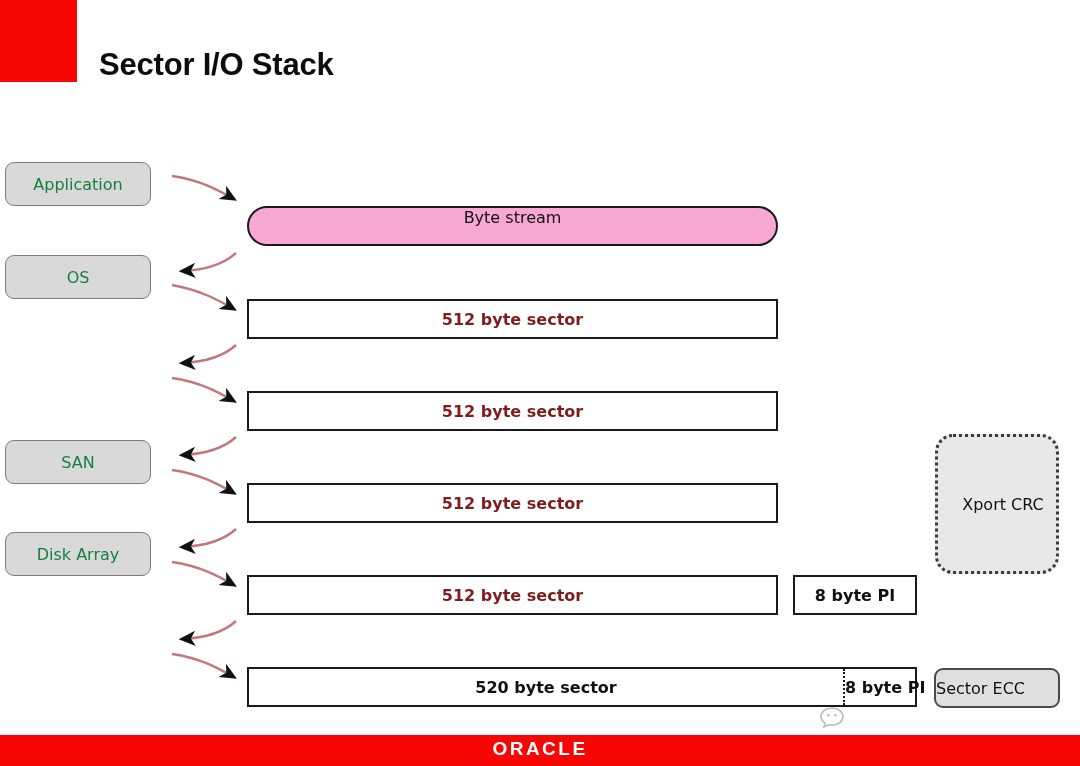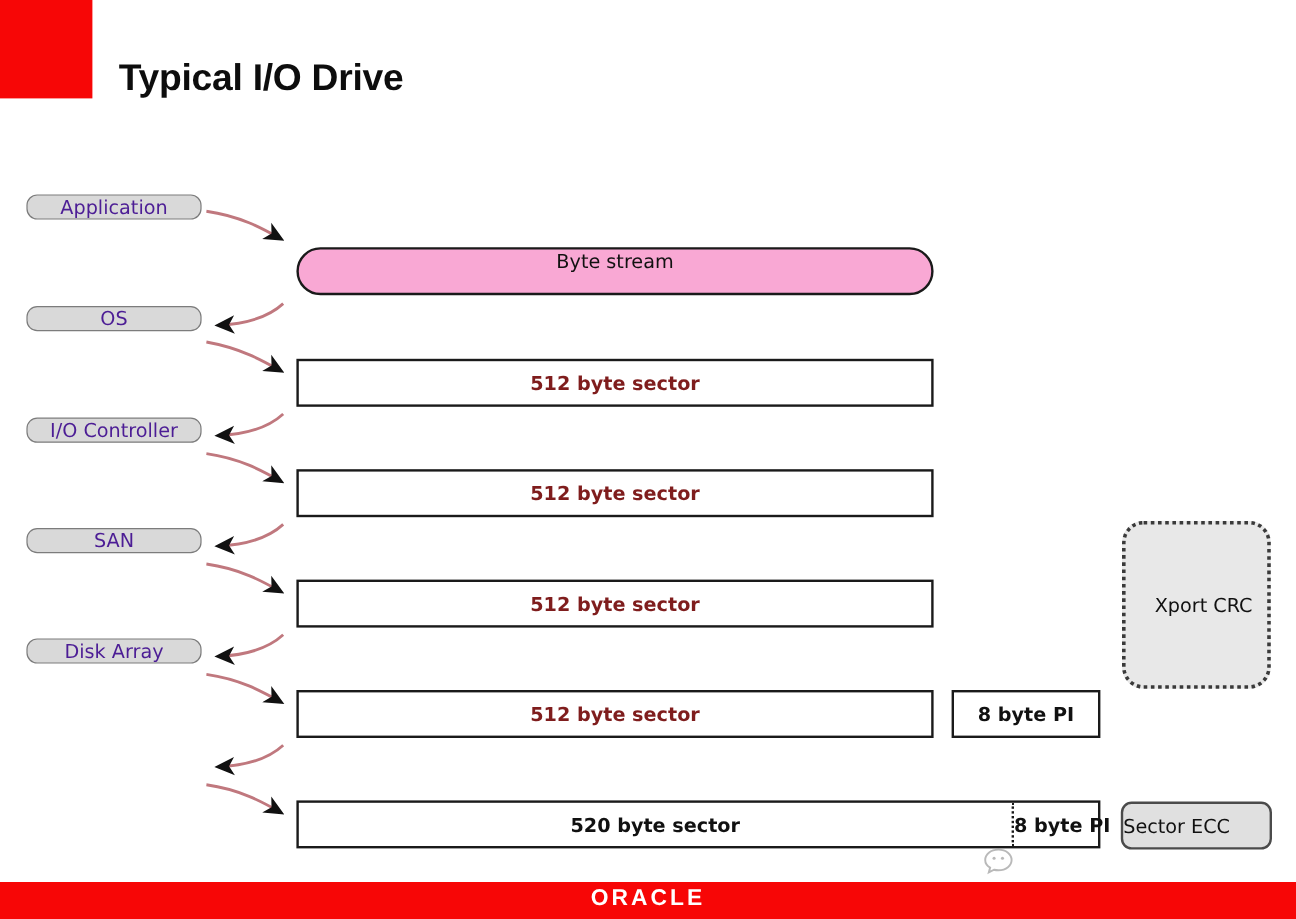--- a/index.html
+++ b/index.html
@@ -35,32 +35,32 @@
     font-weight: bold;
     color: #0d0d0d;
     letter-spacing: -0.2px;
     font-family: "Liberation Sans", "DejaVu Sans", sans-serif;
     white-space: nowrap;
   }
 
   
   .stage-label {
     position: absolute;
-    left: 22px;
+    left: 5px;
     width: 146px;
-    height: 21px;
+    height: 44px;
     box-sizing: border-box;
     background: #d9d9d9;
     border: 1.5px solid #7c7c7c;
     border-radius: 9px;
     display: flex;
     align-items: center;
     justify-content: center;
     font-size: 16px;
-    color: #4c1d95;
+    color: #15803d;
     font-family: "DejaVu Sans", sans-serif;
     white-space: nowrap;
   }
   .sector-box {
     position: absolute;
     box-sizing: border-box;
     background: #ffffff;
     border: 2.5px solid #1a1a1a;
     display: flex;
     align-items: center;
@@ -222,30 +222,27 @@
     line-height: 1;
   }
   .wm-icon { display: block; }
 </style>
 </head>
 <body>
 
 <div id="slide">
 
   <div class="red-square"></div>
-  <div class="slide-title">Typical I/O Drive</div>
+  <div class="slide-title">Sector I/O Stack</div>
 
   <div class="stage-label" style="top:162px">
     <span>Application</span>
   </div>
   <div class="stage-label" style="top:255px">
     <span>OS</span>
-  </div>
-  <div class="stage-label" style="top:348px">
-    <span>I/O Controller</span>
   </div>
   <div class="stage-label" style="top:440px">
     <span>SAN</span>
   </div>
   <div class="stage-label" style="top:532px">
     <span>Disk Array</span>
   </div>
 
   <div class="byte-stream-box" style="left:247px; top:206px; width:531px;">
     <span>Byte stream</span>

